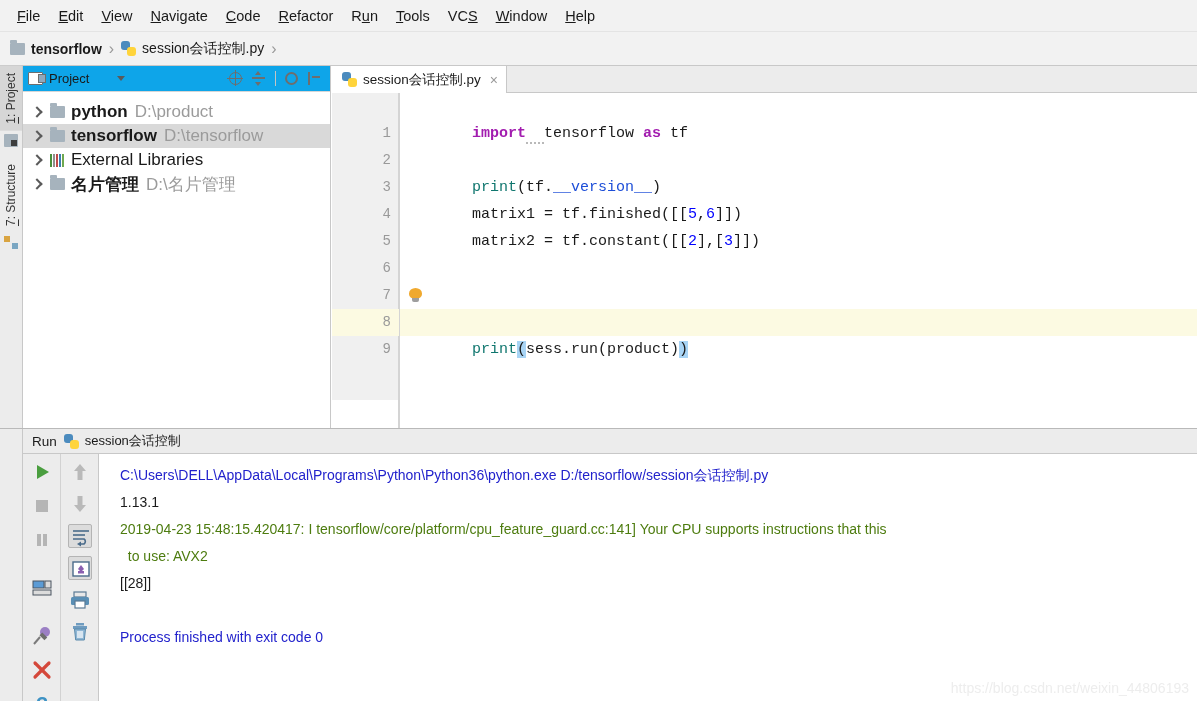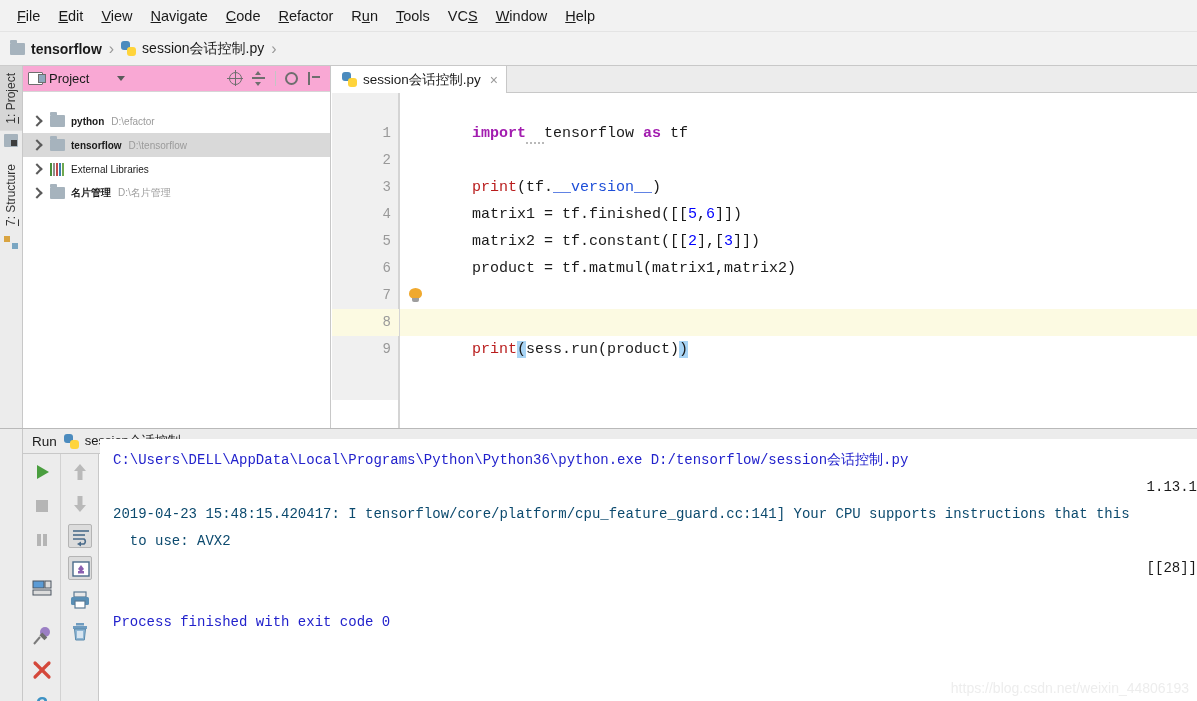--- a/index.html
+++ b/index.html
@@ -84,21 +84,21 @@
     content: ""; position: absolute; right: 0; bottom: 0; width: 6px; height: 6px;
     background: #7aa6c2;
   }
 
   
   .projectwin {
     position: absolute; left: 23px; top: 66px; width: 308px; height: 362px;
     background: #ffffff; border-right: 1px solid #c8c8c8;
   }
   .proj-header {
-    height: 26px; background: #f9a8d4; border-bottom: 1px solid #d6d6d6;
+    height: 26px; background: #0ea5e9; border-bottom: 1px solid #d6d6d6;
     display: flex; align-items: center; padding: 0 5px;
   }
   .proj-header-title { font-size: 13px; color: #1a1a1a; margin-left: 6px; }
   .proj-ico {
     width: 15px; height: 13px; position: relative; flex: none;
     border: 1.5px solid #6e6e6e; border-radius: 1px; background: #fff;
   }
   .proj-ico::after {
     content: ""; position: absolute; right: -4px; top: 1px;
     width: 6px; height: 7px; background: #8fa8bd; border: 1px solid #6e6e6e;
@@ -134,21 +134,21 @@
   }
   .ti-hide::before {
     content:""; position:absolute; left:1px; top:1px; width:2.4px; height:13px; background:#6e6e6e;
   }
   .ti-hide::after {
     content:""; position:absolute; left:5px; top:5px; width:8px; height:2px;
     background:#6e6e6e;
   }
   .vsep { width: 1px; height: 15px; background: #c4c4c4; }
 
-  .tree { padding-top: 17px; font-size: 10px; }
+  .tree { padding-top: 8px; font-size: 17px; }
   .tree-row {
     height: 24px; display: flex; align-items: center; padding-left: 8px; cursor: default;
   }
   .tree-row.sel { background: #d9d9d9; }
   .chev {
     width: 12px; height: 12px; position: relative; flex: none; margin-right: 7px;
   }
   .chev::before {
     content: ""; position: absolute; left: 2px; top: 1.5px;
     width: 6px; height: 6px; border-right: 2px solid #5a5a5a;
@@ -188,21 +188,21 @@
     white-space: pre; color: #1a1a1a;
   }
   .ln .num {
     position: absolute; left: -68px; width: 59px; text-align: right;
     color: #999999; font-size: 14px;
   }
   .ln.cur { background: #fcfae2; }
   .ln.cur .num { color: #999999; }
   .gutter-hl { position: absolute; left: 0; width: 67px; height: 27px; background: #fcfae2; }
   .kw { color: #a21caf; font-weight: bold; }
-  .fn { color: #b91c1c; }
+  .fn { color: #0f766e; }
   .num-lit { color: #0000ff; }
   .dunder { color: #1d4ed8; }
   .brk { background: #a8d4f5; }
   .squig { border-bottom: 2px dotted #b9b9b9; }
   .bulb {
     position: absolute; width: 13px; height: 15px;
   }
   .bulb .glass {
     position: absolute; left: 0; top: 0; width: 13px; height: 11px;
     background: #f0a92e; border-radius: 50% 50% 45% 45%;
@@ -242,29 +242,29 @@
   }
   .runbar2 {
     position: absolute; left: 61px; top: 25px; width: 38px; height: 248px;
     background: #ececec; border-right: 1px solid #c8c8c8;
     display: flex; flex-direction: column; align-items: center; padding-top: 6px; gap: 8px;
   }
   .rb { width: 24px; height: 24px; position: relative; cursor: default; }
   .rb.boxed { background: #dcdcdc; border: 1px solid #b4b4b4; border-radius: 2px; }
   .rb-sep { width: 24px; height: 1px; background: #c2c2c2; margin: 2px 0; }
   .console {
-    position: absolute; left: 100px; top: 10px; right: 0; height: 248px;
+    position: absolute; left: 100px; top: 25px; right: 0; height: 248px;
     background: #ffffff; overflow: hidden;
-    font-family: Liberation Mono, monospace; font-size: 14px;
-    padding: 8px 0 0 13px;
+    font-family: Liberation Sans, sans-serif; font-size: 14px;
+    padding: 8px 0 0 20px;
   }
   .cline { height: 27px; line-height: 27px; white-space: pre; }
   .c-blue { color: #2222cc; }
-  .c-red  { color: #0c4a6e; }
-  .c-black { color: #1a1a1a; text-align: right; }
+  .c-red  { color: #4d7c0f; }
+  .c-black { color: #1a1a1a; }
 
   
   .watermark {
     position: absolute; right: 8px; bottom: 5px;
     font-size: 14px; color: #ededed; white-space: nowrap;
     font-family: "Liberation Sans", sans-serif;
   }
 </style>
 </head>
 <body>
@@ -325,21 +325,21 @@
         <span class="tool-ico ti-gear"></span>
         <span class="tool-ico ti-hide"></span>
       </div>
     </div>
 
     <div class="tree">
       <div class="tree-row">
         <span class="chev"></span>
         <span class="folder-ico"></span>
         <span class="tree-name">python</span>
-        <span class="tree-path">D:\efactor</span>
+        <span class="tree-path">D:\product</span>
       </div>
       <div class="tree-row sel">
         <span class="chev"></span>
         <span class="folder-ico"></span>
         <span class="tree-name">tensorflow</span>
         <span class="tree-path">D:\tensorflow</span>
       </div>
       <div class="tree-row">
         <span class="chev"></span>
         <span class="lib-ico">
@@ -393,21 +393,21 @@
 
       <div class="ln">
         <span class="num">4</span><span>matrix1 = tf.finished([[</span><span class="num-lit">5</span><span>,</span><span class="num-lit">6</span><span>]])</span>
       </div>
 
       <div class="ln">
         <span class="num">5</span><span>matrix2 = tf.constant([[</span><span class="num-lit">2</span><span>],[</span><span class="num-lit">3</span><span>]])</span>
       </div>
 
       <div class="ln">
-        <span class="num">6</span><span>product = tf.matmul(matrix1,matrix2)</span>
+        <span class="num">6</span>
       </div>
 
       <div class="ln">
         <span class="num">7</span>
       </div>
 
       <div class="ln">
         <span class="num">8</span><span>s</span><span class="bulb" style="left:9px;top:6px"><span class="glass"></span><span class="base"></span></span><span style="margin-left:9px">ss = tf.Session()</span>
       </div>
 

